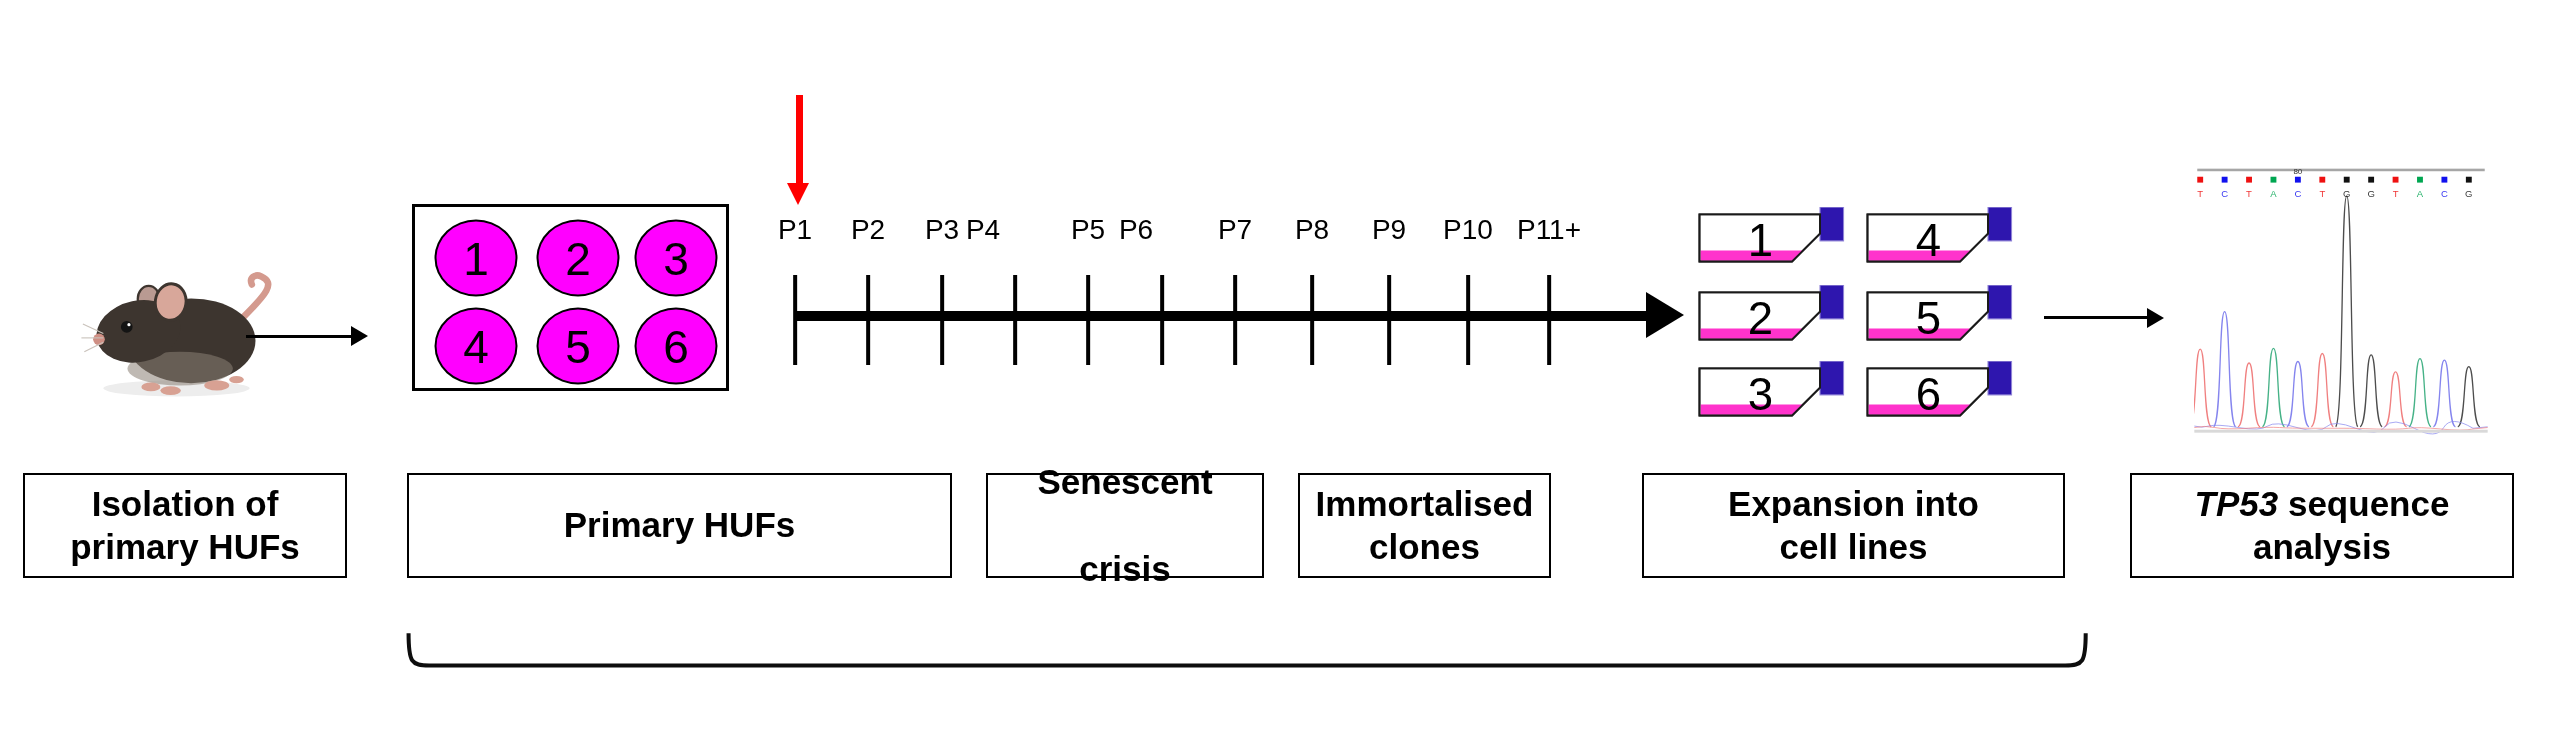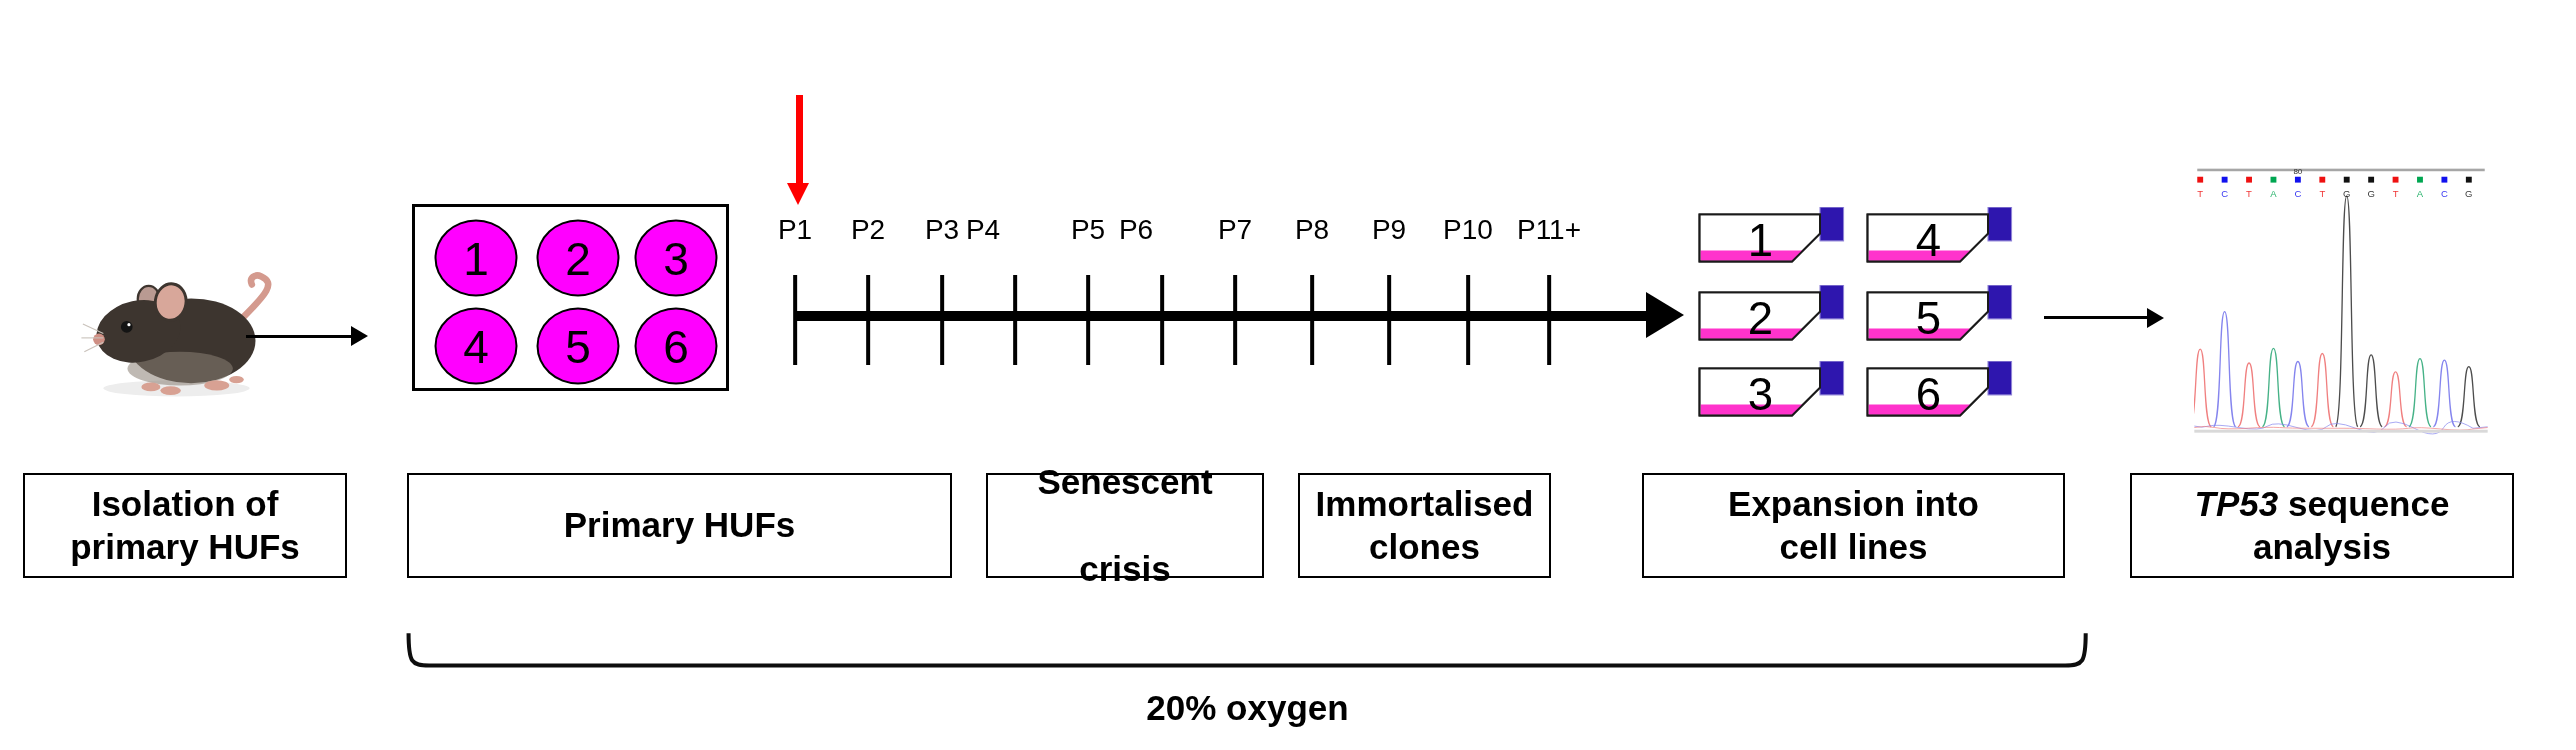--- a/index.html
+++ b/index.html
@@ -245,16 +245,15 @@
     <div>Expansion into</div>
       <div>cell lines</div>
   </div>
   <div class="abs label-box" style="left:2096px;width:384px;margin-left:34px;">
     <div><span class="gene">TP53</span><span> sequence analysis</span></div>
   </div>
 
   <svg class="abs" style="left:396px;top:620px;" width="1703" height="55" viewBox="0 0 2320 75">
     <path d="M16,18 C16,58 20,62 44,62 L2275,62 C2299,62 2303,58 2303,18" fill="none" stroke="#0d0d0d" stroke-width="5.5"></path>
   </svg>
-  <div class="abs oxygen">20% oxygen</div>
 
 </div>
 
 
 </body></html>

